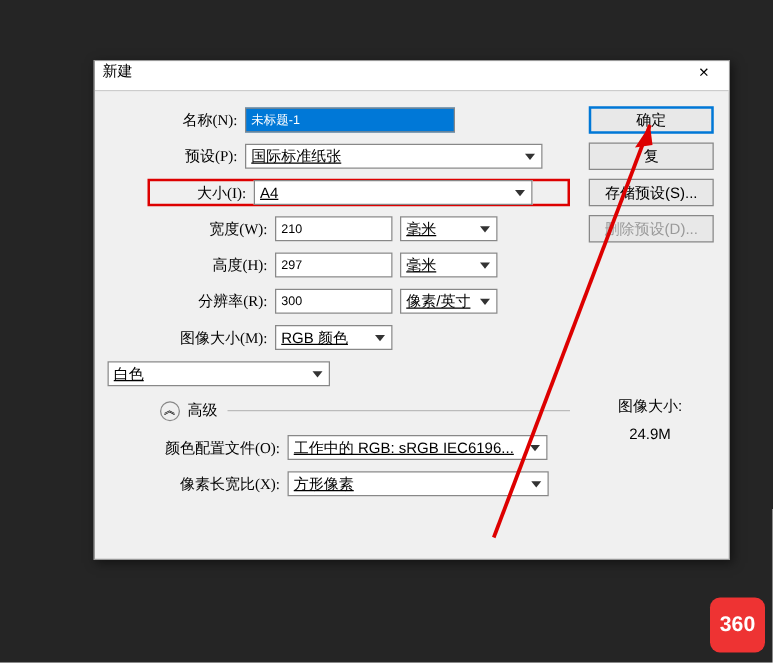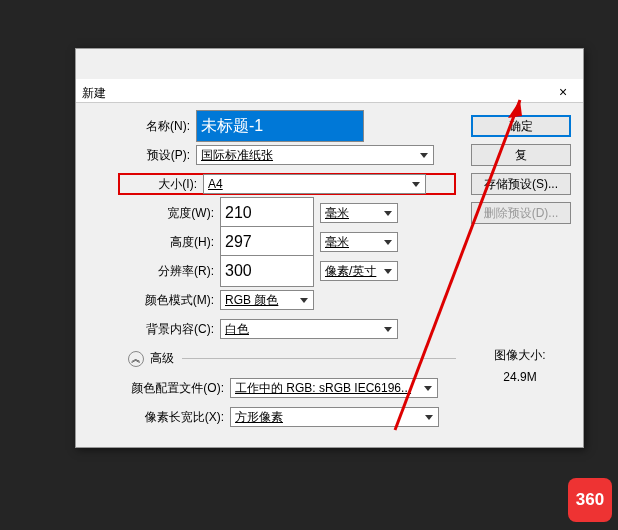--- a/index.html
+++ b/index.html
@@ -1,24 +1,24 @@
 <!DOCTYPE html>
 <html><head>
 <meta charset="utf-8">
 <style>
 * { box-sizing: border-box; margin: 0; padding: 0; }
 body { font-family: "Microsoft YaHei", sans-serif; font-size: 12px; background: #252525; width: 618px; height: 530px; position: relative; overflow: hidden; }
 .dialog { position: absolute; left: 75px; top: 48px; width: 509px; height: 400px; background: #f0f0f0; border: 1px solid #999; box-shadow: 2px 2px 8px rgba(0,0,0,0.5); }
-.titlebar { height: 24px; background: #fff; border-bottom: 1px solid #ccc; display: flex; align-items: flex-end; padding: 0 6px; margin-top: 30px; }
+.titlebar { height: 24px; background: #fff; border-bottom: 1px solid #ccc; display: flex; align-items: flex-start; padding: 0 6px; }
 .titlebar-title { flex: 1; font-size: 12px; }
 .close-btn { width: 28px; height: 18px; text-align: center; line-height: 16px; font-size: 14px; cursor: pointer; }
 .content { padding: 12px 10px; position: relative; }
 .row { display: flex; align-items: center; margin-bottom: 7px; height: 22px; }
-.label { width: 110px; text-align: right; padding-right: 6px; font-size: 12px; }
-.input-text { height: 32px; border: 1px solid #888; background: #fff; padding: 0 4px; font-size: 16px; }
+.label { width: 110px; text-align: right; padding-right: 6px; font-size: 12px; font-family: Liberation Serif, serif; }
+.input-text { height: 20px; border: 1px solid #888; background: #fff; padding: 0 4px; font-size: 10px; }
 .input-text.selected { background: #0078d7; color: #fff; }
 .select { height: 20px; border: 1px solid #888; background: #fff; padding: 0 4px; font-size: 12px; position: relative; display: flex; align-items: center; text-decoration: underline; }
 .select::after { content: ""; position: absolute; right: 5px; top: 7px; border-left: 4px solid transparent; border-right: 4px solid transparent; border-top: 5px solid #333; }
 .buttons { position: absolute; right: 12px; top: 12px; width: 100px; }
 .btn { display: block; width: 100px; height: 22px; border: 1px solid #888; background: #e8e8e8; margin-bottom: 7px; font-size: 12px; text-align: center; line-height: 20px; cursor: pointer; }
 .btn.primary { border: 2px solid #0078d7; line-height: 18px; }
 .btn.disabled { color: #999; }
 .red-box { border: 2px solid #d00; padding: 3px 28px 3px 6px; margin-left: -6px; }
 .advanced-hdr { display: flex; align-items: center; margin: 10px 0 10px 42px; }
 .chev { width: 16px; height: 16px; border: 1px solid #888; border-radius: 50%; text-align: center; line-height: 13px; margin-right: 6px; font-size: 10px; }
@@ -81,28 +81,27 @@
 
       <div class="row">
         <div class="label" style="width:134px">分辨率(R):</div>
         <input class="input-text" style="width: 94px;" value="300">
         <div class="select" style="width:78px;margin-left:6px">
             <span>像素/英寸</span>
           </div>
       </div>
 
       <div class="row">
-        <div class="label" style="width:134px">颜色模式(M):</div>
+        <div class="label" style="width:134px">图像大小(M):</div>
         <div class="select" style="width:94px">
             <span>RGB 颜色</span>
           </div>
       </div>
 
       <div class="row">
-        <div class="label" style="width:134px">背景内容(C):</div>
         <div class="select" style="width:178px">
             <span>白色</span>
           </div>
       </div>
 
       <div class="advanced-hdr">
         <span class="chev">︽</span>
         <span>高级</span>
         <span class="divider"></span>
       </div>

